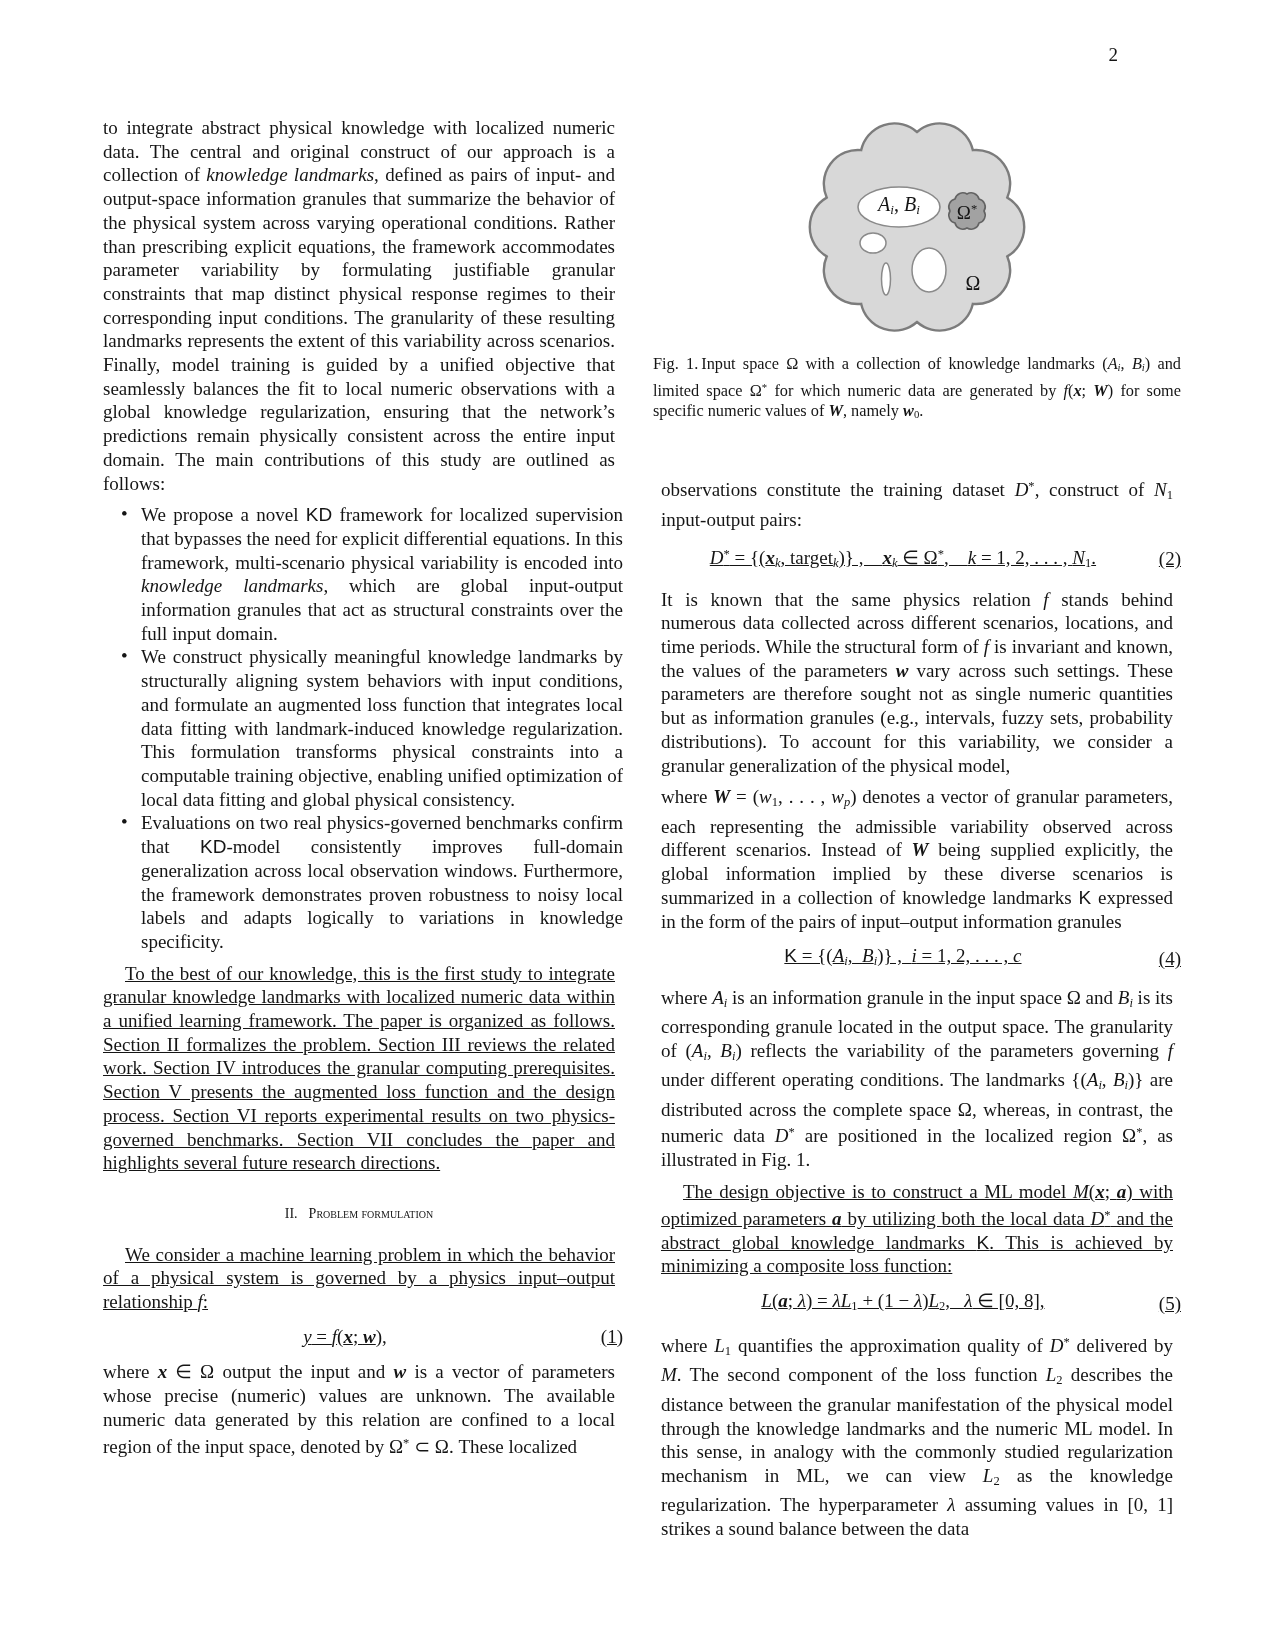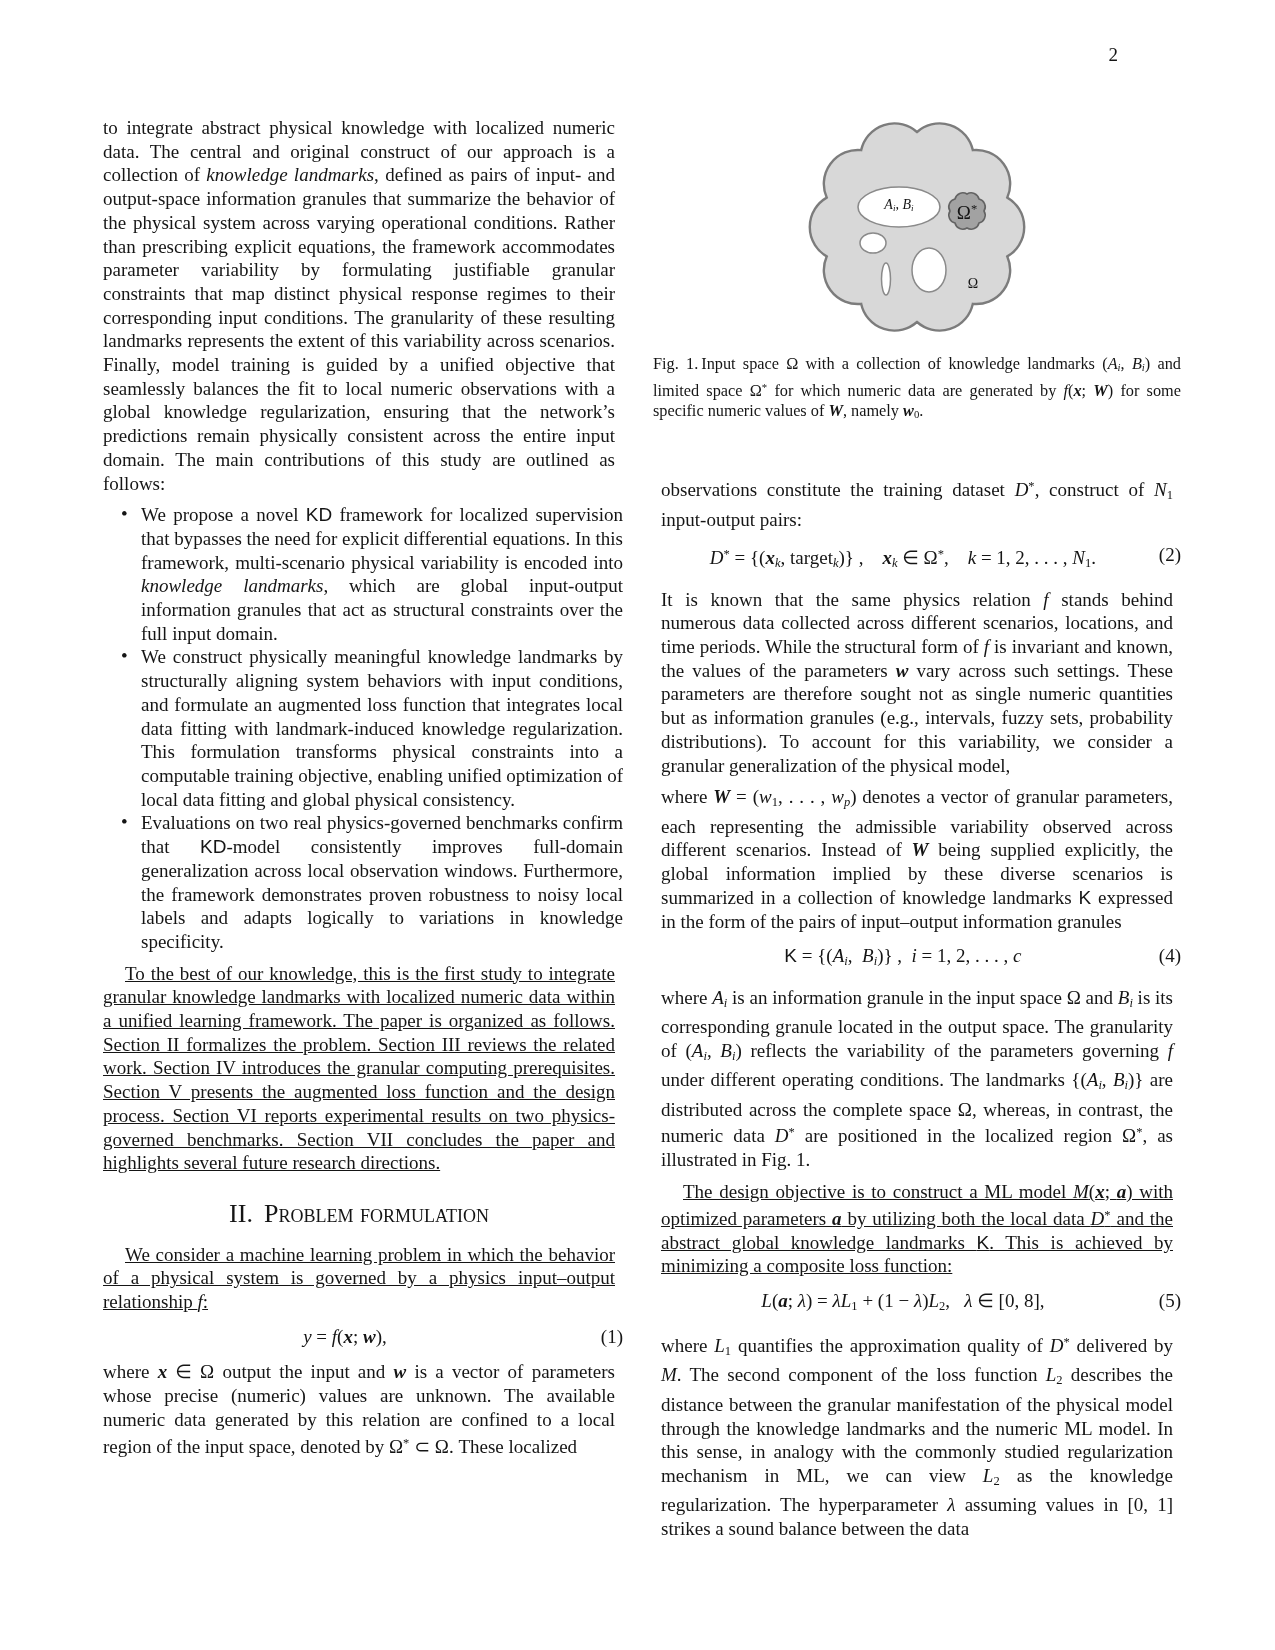--- a/index.html
+++ b/index.html
@@ -7,40 +7,40 @@
         font-family:"Liberation Serif",serif;color:#151515;overflow:hidden;}
   .page-num{position:absolute;top:44px;right:157px;font-size:19px;}
   .col{position:absolute;top:108px;width:528px;font-size:19px;line-height:23.7px;
        text-align:justify;}
   .col-left{left:95px;height:1428px;overflow:hidden;}
   .col-right{left:653px;height:1428px;overflow:hidden;}
   p.body-par{margin:8px;text-align:justify;}
   p.indent{text-indent:22px;text-decoration:underline;}
   .bullet-item{position:relative;padding-left:46px;margin:0;}
   .bullet-dot{position:absolute;left:26px;top:-1px;}
-  .section-heading{font-size:26px;font-weight:normal;text-align:center;
+  .section-heading{font-size:14px;font-weight:normal;text-align:center;
                    margin:27px 0 17px;}
   .heading-num{margin-right:11px;}
   .sc{font-variant:small-caps;}
-  .eq{display:flex;align-items:flex-start;margin:11px 0 12px;}
+  .eq{display:flex;align-items:center;margin:11px 0 12px;text-decoration:underline;}
   .eq-body{flex:1;text-align:center;}
   .eq-num{margin-left:6px;}
   
   .i{font-style:italic;}
   .bi{font-style:italic;font-weight:bold;}
   .sf{font-family:"Liberation Sans",sans-serif;}
   .sub{font-size:66%;vertical-align:-0.22em;}
   .sup{font-size:66%;vertical-align:0.5em;}
   .i.sub{font-style:italic;}
   .cap-label{margin-right:3px;}
   
   figure{margin:0;}
   .fig-canvas{position:relative;width:250px;height:228px;margin:2px auto 0;}
   .fig-canvas svg{position:absolute;left:5px;top:0;}
-  .fig-label{position:absolute;font-size:14px;transform:translate(-50%,-50%);
+  .fig-label{position:absolute;font-size:20px;transform:translate(-50%,-50%);
              white-space:nowrap;}
   .fig-label-small{font-size:19px;}
   figcaption{font-size:16.3px;line-height:19.8px;text-align:justify;
              margin:16px 0 50px 0;}
 </style>
 </head>
 <body>
 
 <div class="page">
 

